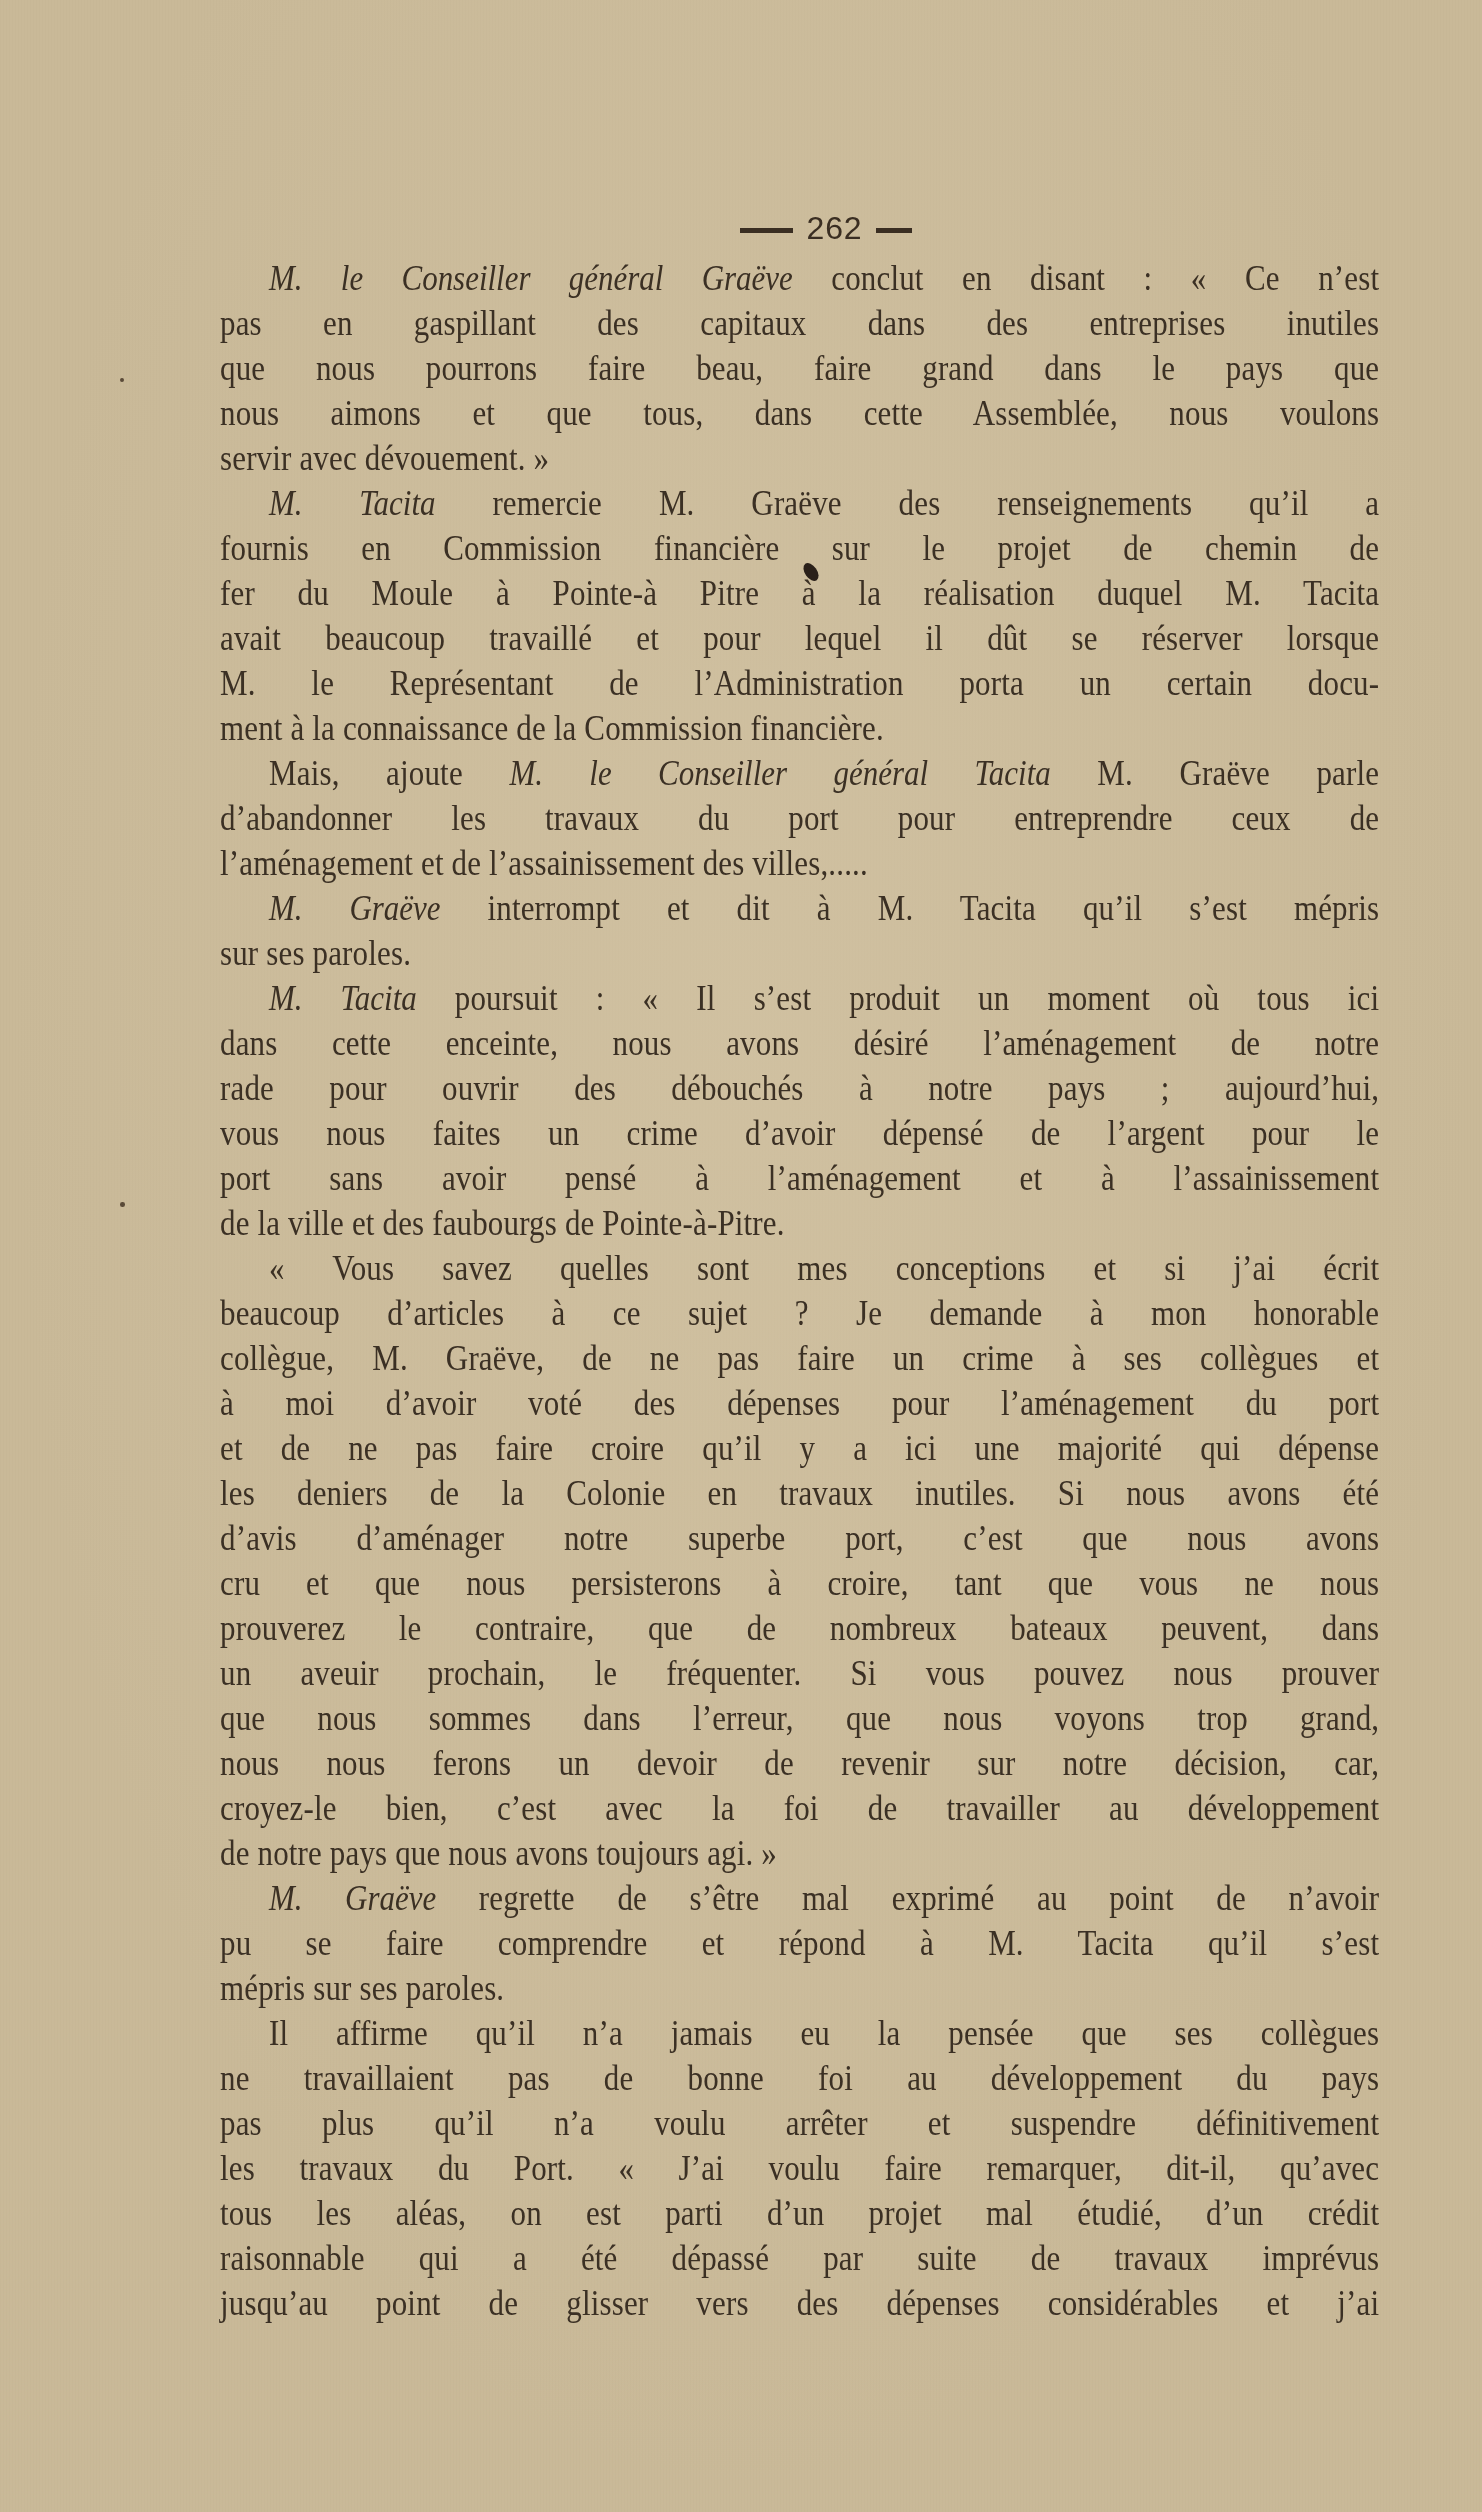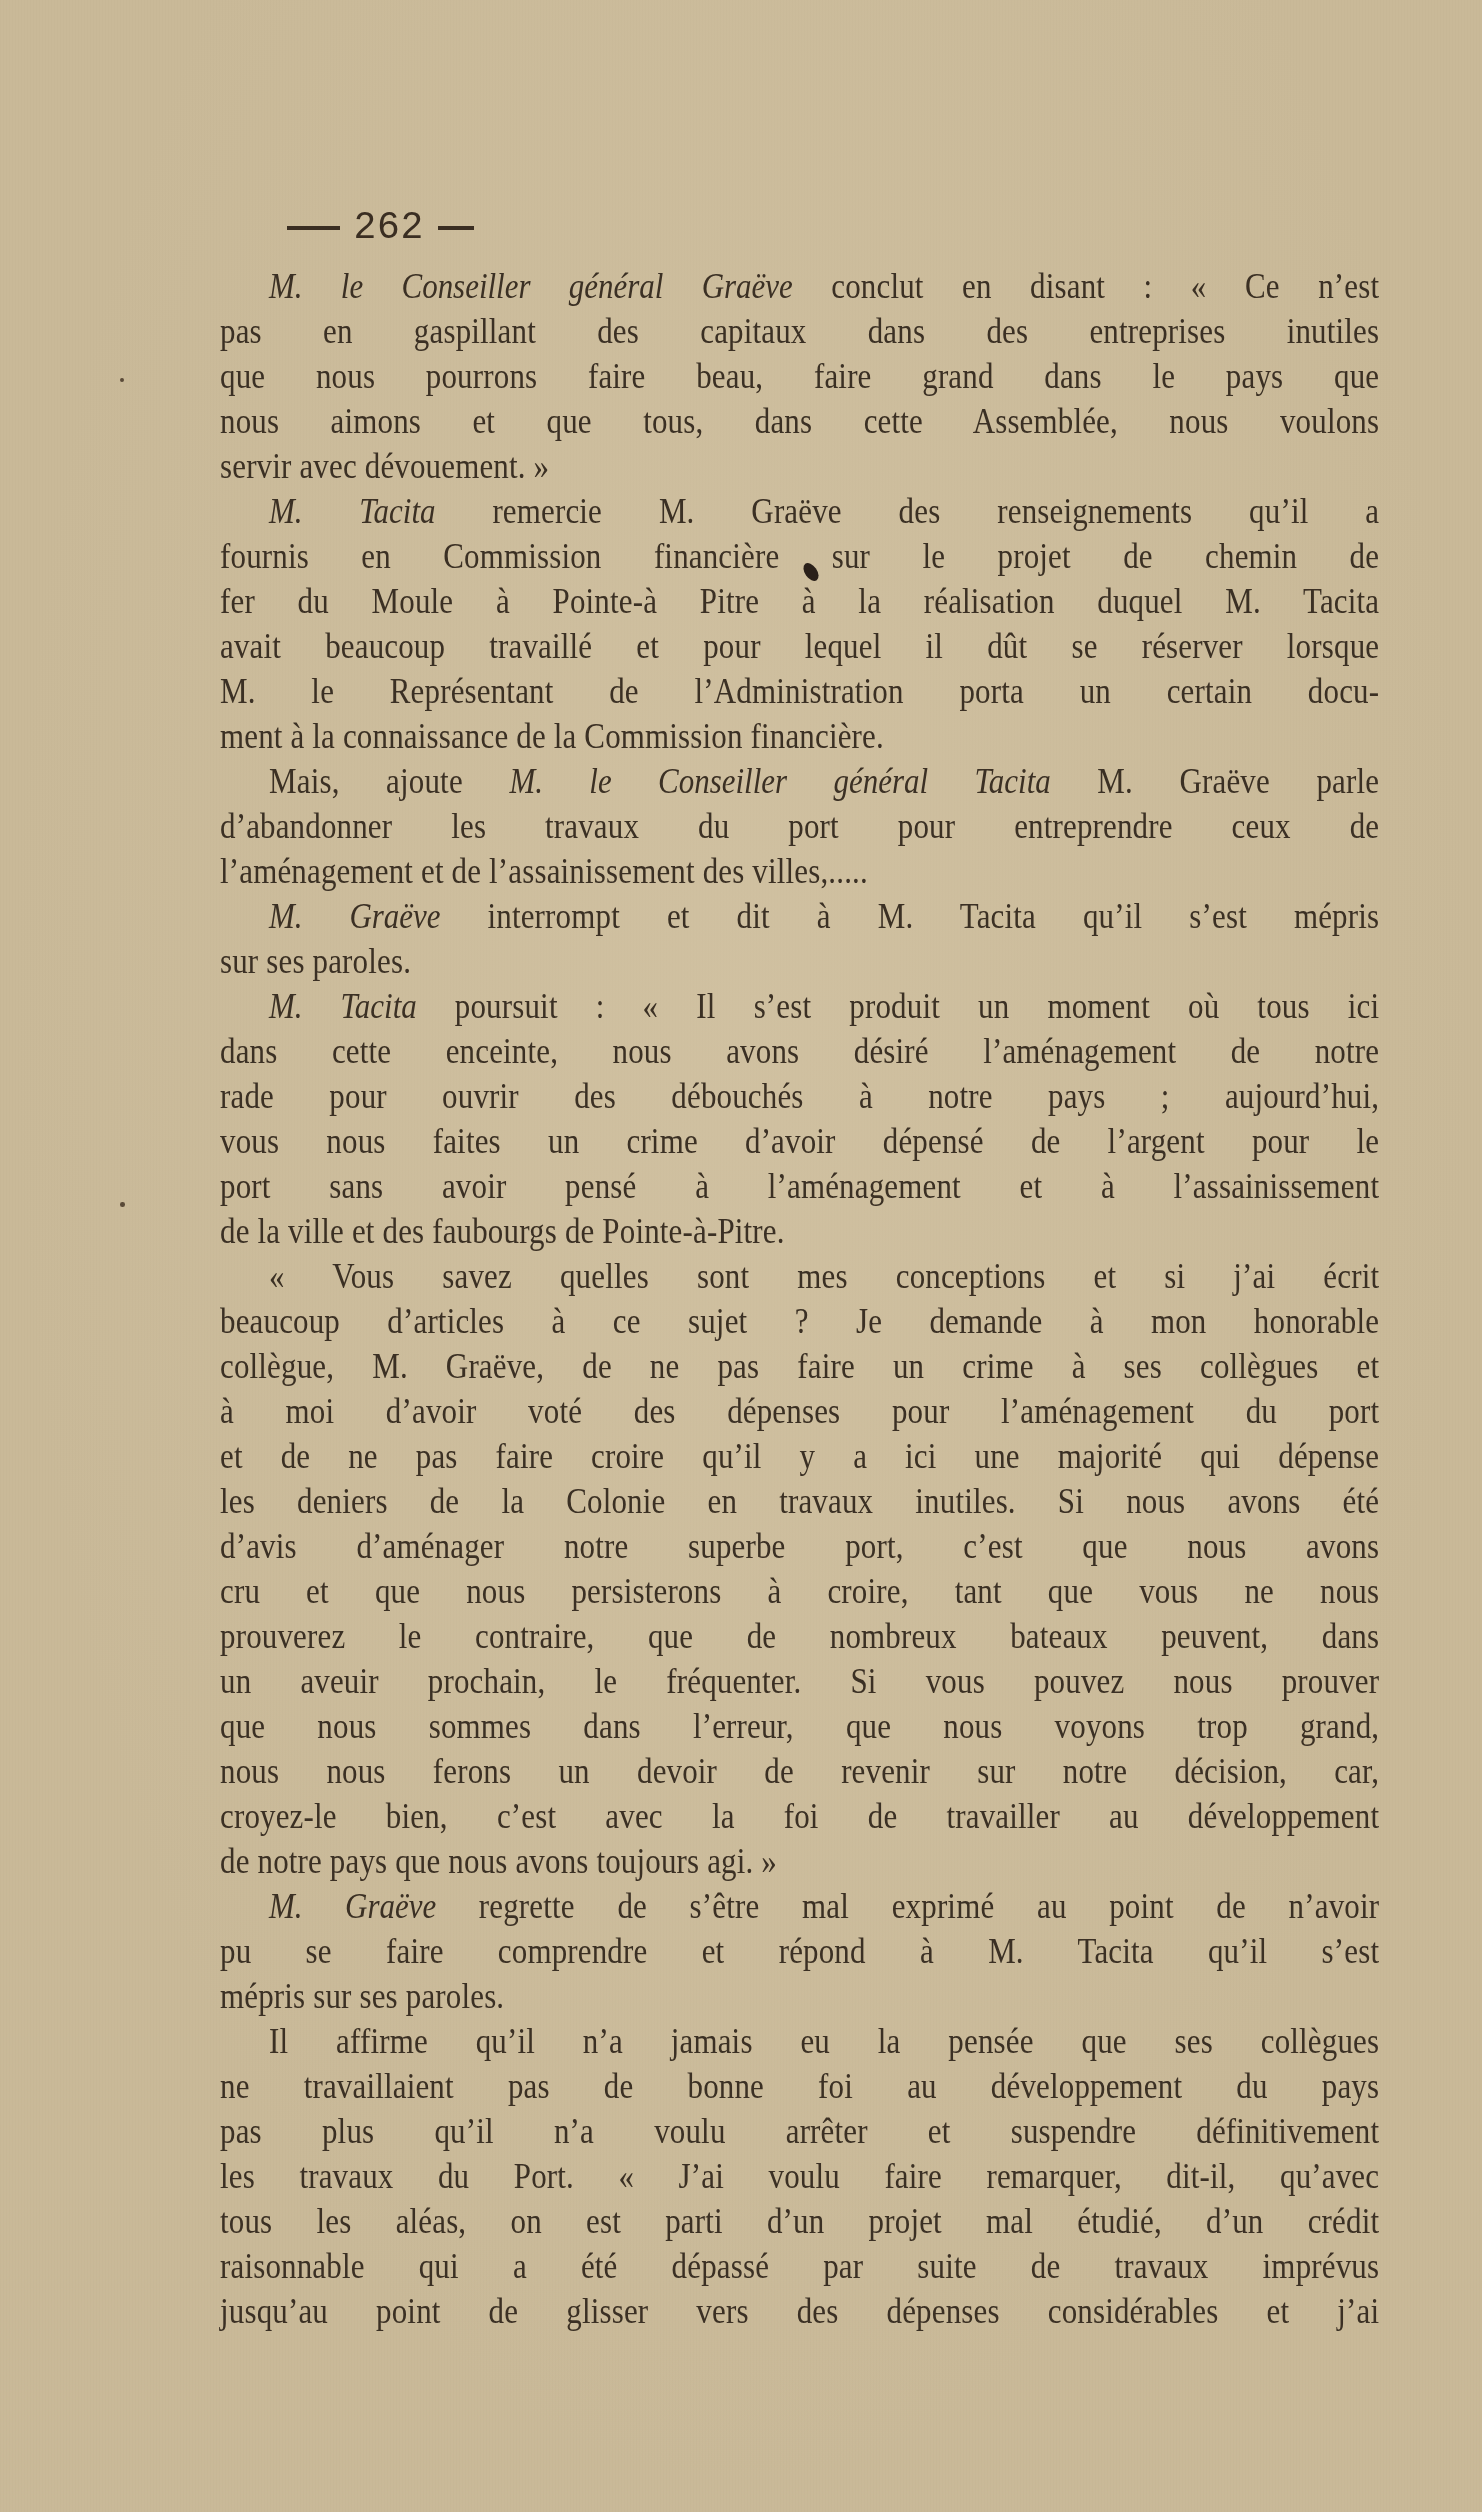--- a/index.html
+++ b/index.html
@@ -19,42 +19,42 @@
       font-family: "Liberation Serif", "DejaVu Serif", serif;
       color: #3b3024;
     }
     .page {
       position: absolute;
       left: 220px;
       top: 205px;
       width: 1159px;
     }
     .page-number {
-      text-align: left;
-      font-size: 38px;
+      text-align: center;
+      font-size: 32px;
       line-height: 46px;
       height: 46px;
       margin-left: 53px;
       letter-spacing: 0.8px;
-      font-family: Liberation Mono, monospace;
+      font-family: Liberation Sans, sans-serif;
       color: #3a2e22;
     }
     .page-number .dash {
       display: inline-block;
       width: 53px;
       height: 4.6px;
       background: #3a2e22;
       vertical-align: middle;
       margin: 0 13.7px;
     }
     .page-number .dash.right {
       width: 36px;
     }
     .body-text {
-      margin-top: 13px;
+      margin-top: 5px;
     }
     .para {
       margin: 0;
       font-size: 36px;
       line-height: 45px;
       text-align: justify;
       text-indent: 57px;
       transform: scaleX(0.86);
       transform-origin: left top;
       width: 116.3%;

